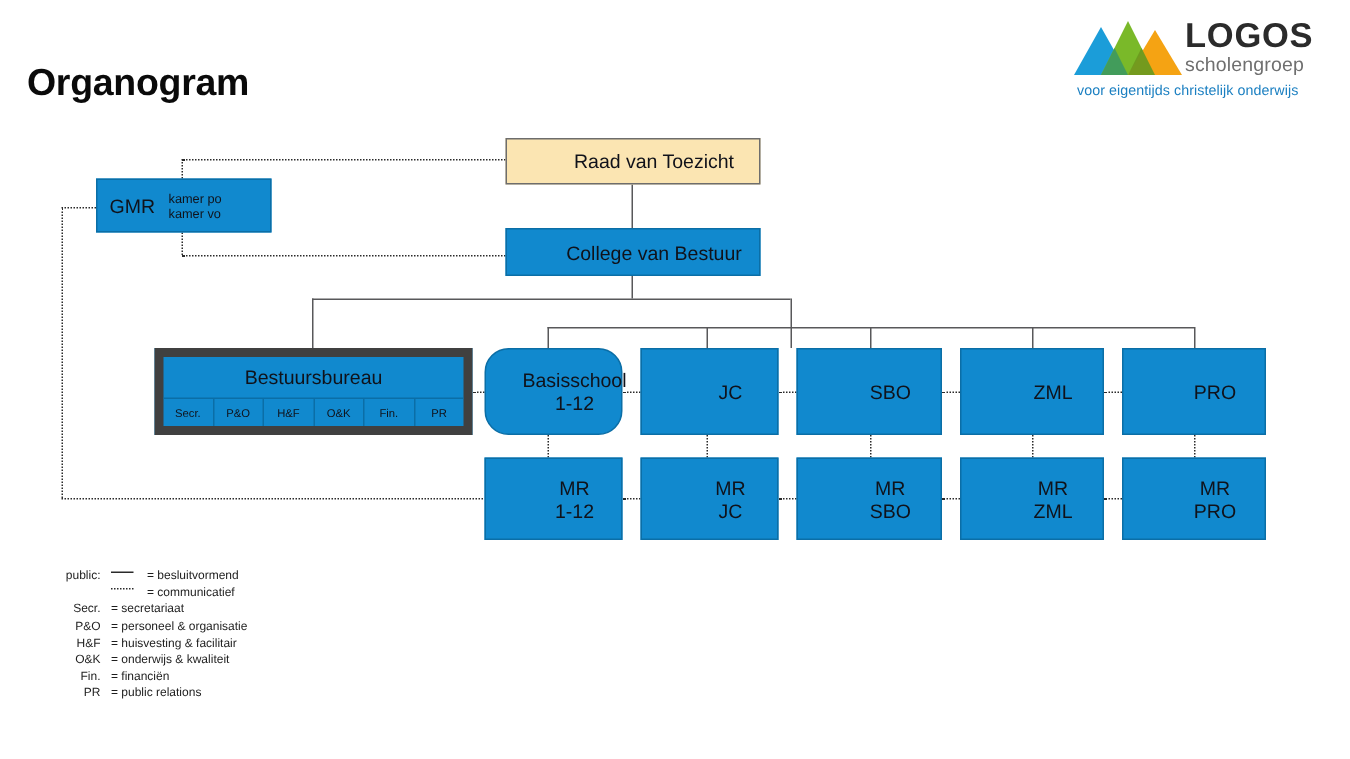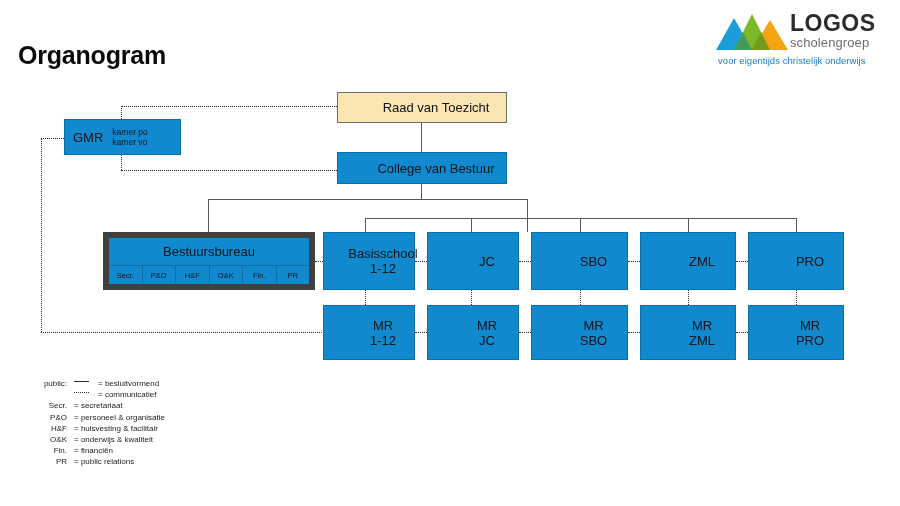--- a/index.html
+++ b/index.html
@@ -293,21 +293,21 @@
     <div id="bb-cells">
       <div class="bb-cell">Secr.</div>
       <div class="bb-cell">P&amp;O</div>
       <div class="bb-cell">H&amp;F</div>
       <div class="bb-cell">O&amp;K</div>
       <div class="bb-cell">Fin.</div>
       <div class="bb-cell">PR</div>
     </div>
   </div>
 
-  <div class="box blue" style="left:323px; top:232px; width:92px; height:58px;">
+  <div class="box blue" style="left:323px; top:232px; width:92px; height:58px;border-radius:16px;">
     <span class="lbl">Basisschool
 1-12</span>
   </div>
   <div class="box blue" style="left:427px; top:232px; width:92px; height:58px;">
     <span class="lbl">JC</span>
   </div>
   <div class="box blue" style="left:531px; top:232px; width:97px; height:58px;">
     <span class="lbl">SBO</span>
   </div>
   <div class="box blue" style="left:640px; top:232px; width:96px; height:58px;">

